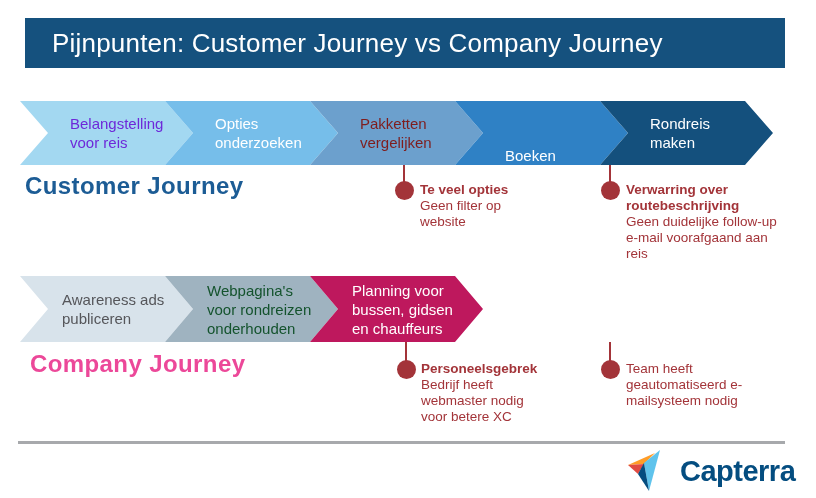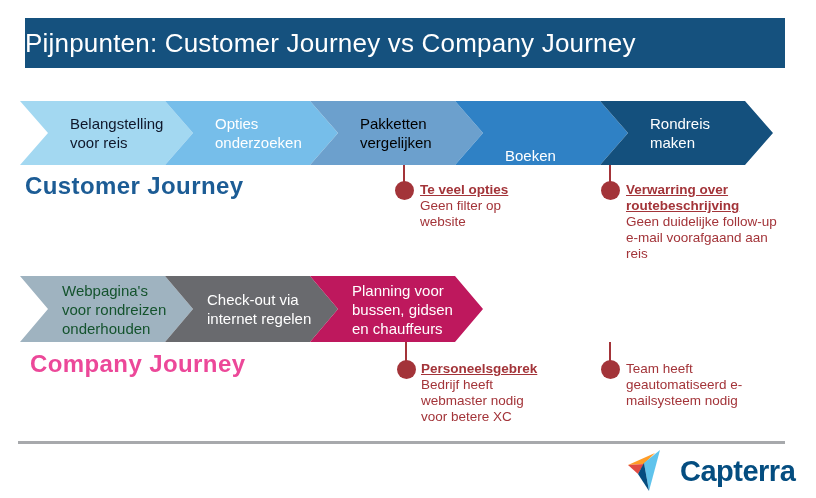--- a/index.html
+++ b/index.html
@@ -5,21 +5,21 @@
   * { margin:0; padding:0; box-sizing:border-box; }
   html,body { background:#ffffff; }
   body { font-family:"Liberation Sans", sans-serif; }
   .page {
     position:relative; width:816px; height:498px; background:#ffffff; overflow:hidden;
   }
 
   
   .title-bar {
     position:absolute; left:25px; top:18px; width:760px; height:50px;
-    display:flex; align-items:center; 
+    display:flex; align-items:center; padding-left:27px;
     color:#ffffff; font-size:26px; font-weight:400; letter-spacing:0.2px;
   }
 
   
   .band { position:absolute; left:20px; display:flex; }
   .band-customer { top:101px; height:64px; }
   .band-company  { top:276px; height:66px; }
   .chev {
     width:173px; height:100%; flex:none;
     clip-path: polygon(0 0, calc(100% - 28px) 0, 100% 50%, calc(100% - 28px) 100%, 0 100%, 28px 50%);
@@ -36,45 +36,45 @@
   }
   .label-customer { left:25px; top:172px; }
   .label-company  { left:30px; top:350px; }
 
   
   .pin-stem { position:absolute; width:2px; }
   .pin-dot  { position:absolute; width:19px; height:19px; border-radius:50%; }
   .pain {
     position:absolute; font-size:13.5px; line-height:16px;
   }
-  .pain-title { font-weight:700;text-decoration:underline; }
+  .pain-title { font-weight:700; }
 
   
   .divider { position:absolute; left:18px; top:441px; width:767px; height:3px; }
   .logo { position:absolute; left:626px; top:450px; display:flex; align-items:center; }
   .logo svg { width:38px; height:42px; display:block; }
   .wordmark { font-size:29px; font-weight:700; letter-spacing:-0.5px; margin-left:16px; }
 </style>
 </head>
 <body>
 
 <div class="page">
 
   <div class="title-bar" style="background: rgb(21, 81, 126);">
     <span>Pijnpunten: Customer Journey vs Company Journey</span>
   </div>
 
   <div class="band band-customer">
-    <div class="chev" style="background: rgb(163, 216, 241); color: #0f172a;">
+    <div class="chev" style="background: rgb(163, 216, 241); color: #6d28d9;">
       <span>Belangstelling voor reis</span>
     </div>
     <div class="chev" style="background: rgb(118, 190, 234); color: rgb(255, 255, 255);">
       <span>Opties onderzoeken</span>
     </div>
-    <div class="chev" style="background: rgb(108, 160, 205); color: #000000;">
+    <div class="chev" style="background: rgb(108, 160, 205); color: #7f1d1d;">
       <span>Pakketten vergelijken</span>
     </div>
     <div class="chev" style="background: rgb(47, 129, 197); color: rgb(255, 255, 255); align-items: flex-end;">
       <span>Boeken</span>
     </div>
     <div class="chev" style="background: rgb(20, 80, 125); color: rgb(255, 255, 255);">
       <span>Rondreis maken</span>
     </div>
   </div>
 
@@ -88,25 +88,25 @@
   </div>
 
   <div class="pin-stem" style="left: 609px; top: 165px; height: 18px; background: rgb(163, 52, 57);"></div>
   <div class="pin-dot" style="left: 601px; top: 181px; background: rgb(163, 52, 57);"></div>
   <div class="pain" style="left: 626px; top: 182px; width: 158px; color: rgb(163, 52, 57);">
     <div class="pain-title">Verwarring over routebeschrijving</div>
     <div class="pain-desc">Geen duidelijke follow-up e-mail voorafgaand aan reis</div>
   </div>
 
   <div class="band band-company">
+    <div class="chev" style="background: rgb(216, 227, 235); color: rgb(85, 86, 90);">
+      <span>Awareness ads publiceren</span>
+    </div>
     <div class="chev" style="background: rgb(159, 179, 192); color: #14532d;">
       <span>Webpagina's voor rondreizen onderhouden</span>
-    </div>
-    <div class="chev" style="background: rgb(105, 106, 110); color: rgb(255, 255, 255);">
-      <span>Check-out via internet regelen</span>
     </div>
     <div class="chev" style="background: #be185d; color: rgb(255, 255, 255);">
       <span>Planning voor bussen, gidsen en chauffeurs</span>
     </div>
   </div>
 
   <div class="journey-label label-company" style="color: #ec4899;">Company Journey</div>
 
   <div class="pin-stem" style="left: 405px; top: 342px; height: 20px; background: rgb(163, 52, 57);"></div>
   <div class="pin-dot" style="left: 397px; top: 360px; background: rgb(163, 52, 57);"></div>

